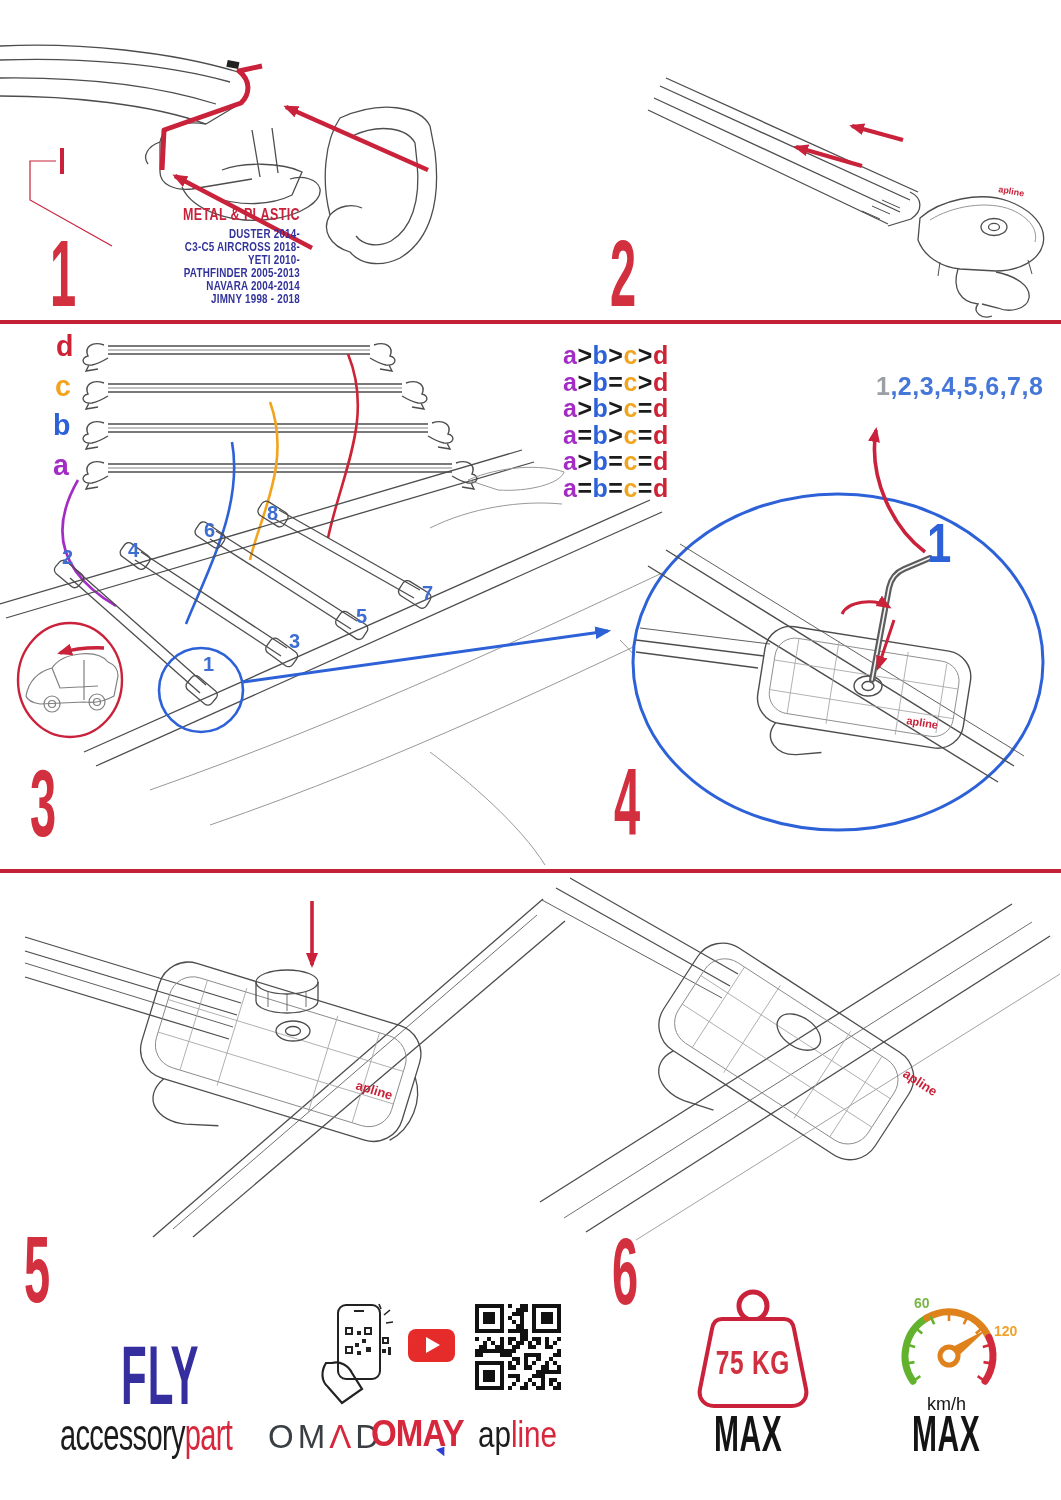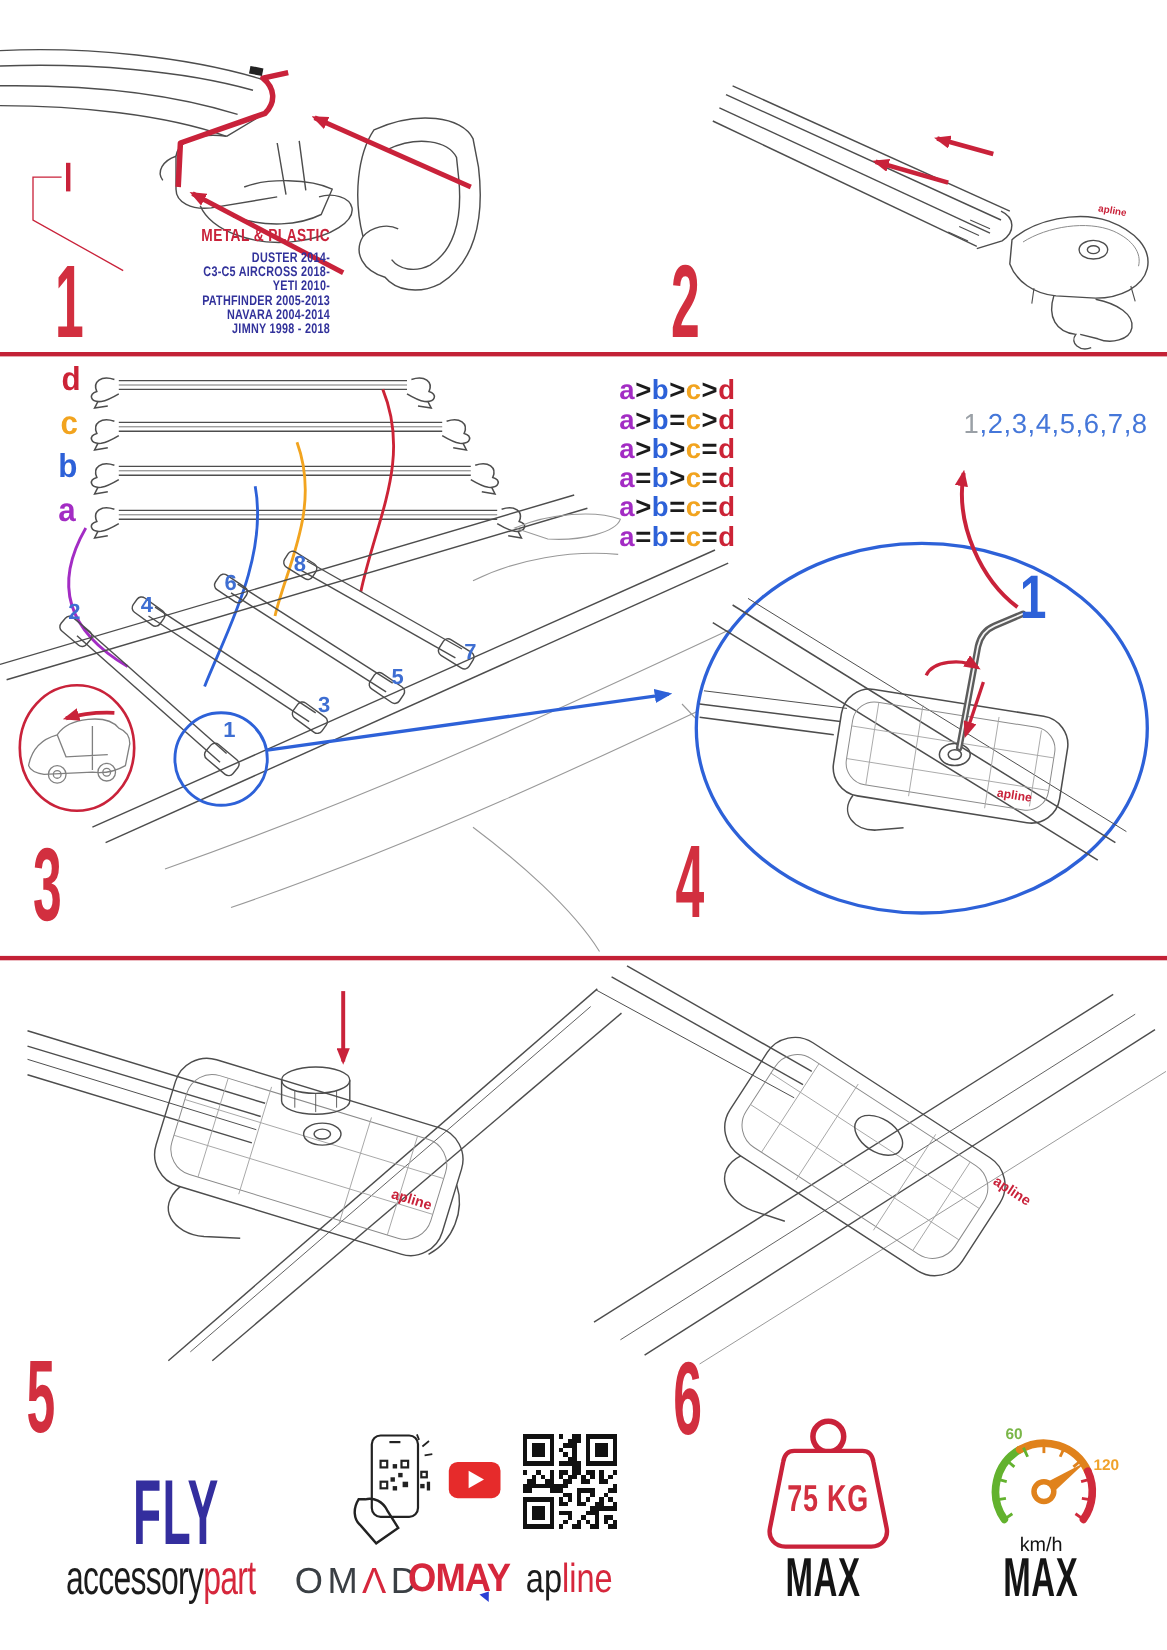--- a/index.html
+++ b/index.html
@@ -9,21 +9,21 @@
   .sep{position:absolute;left:0;width:1061px;height:4px;background:#c32136;}
   .stepnum{position:absolute;font-weight:bold;font-size:94px;line-height:.72;
            color:#d22f3f;transform:scaleX(.5);transform-origin:left top;letter-spacing:-2px;}
   .models-block{position:absolute;left:-10px;top:206px;width:310px;text-align:right;
                 transform:scaleX(.78);transform-origin:100% 0;font-weight:bold;}
   .metal-label{font-size:16px;color:#c9223a;letter-spacing:.5px;margin-bottom:4px;}
   .model-line{font-size:12.6px;line-height:12.9px;color:#32329b;letter-spacing:.3px;}
   .bar-label{position:absolute;font-size:30px;font-weight:bold;transform:scaleX(.95);transform-origin:left top;}
   .ch-a{color:#a32cc4}.ch-b{color:#2d61d8}.ch-c{color:#f2a41f}.ch-d{color:#cc2336}.ch-op{color:#1b1b1b}
   .cmp{position:absolute;left:563px;top:342px;font-size:25px;font-weight:bold;line-height:26.6px;letter-spacing:.5px;}
-  .seq{position:absolute;left:876px;top:372px;font-size:25px;font-weight:normal;letter-spacing:.5px;text-align:center;}
+  .seq{position:absolute;left:876px;top:372px;font-size:25px;font-weight:bold;letter-spacing:.5px;text-align:center;}
   .seq-first{color:#9aa0a6}.seq-rest{color:#4577d9}
   .posnum{position:absolute;font-size:20px;font-weight:bold;color:#3e6ed2;}
   .callout1{position:absolute;left:927px;top:520px;font-size:56px;font-weight:bold;color:#2d61d8;
             transform:scaleX(.78);transform-origin:left top;line-height:.82;}
   .fly{position:absolute;left:121px;top:1344px;font-size:84px;font-weight:bold;color:#342e9e;
        transform:scaleX(.5);transform-origin:left top;line-height:.75;letter-spacing:2px;}
   .accpart{position:absolute;left:60px;top:1417px;font-size:44px;font-weight:500;letter-spacing:-1px;
            transform:scaleX(.66);transform-origin:left top;line-height:.82;}
   .accpart .p1{color:#1c1c1c}.accpart .p2{color:#d6273c}
   .omad{position:absolute;left:268px;top:1423px;font-size:33px;font-weight:400;color:#3a3f44;

